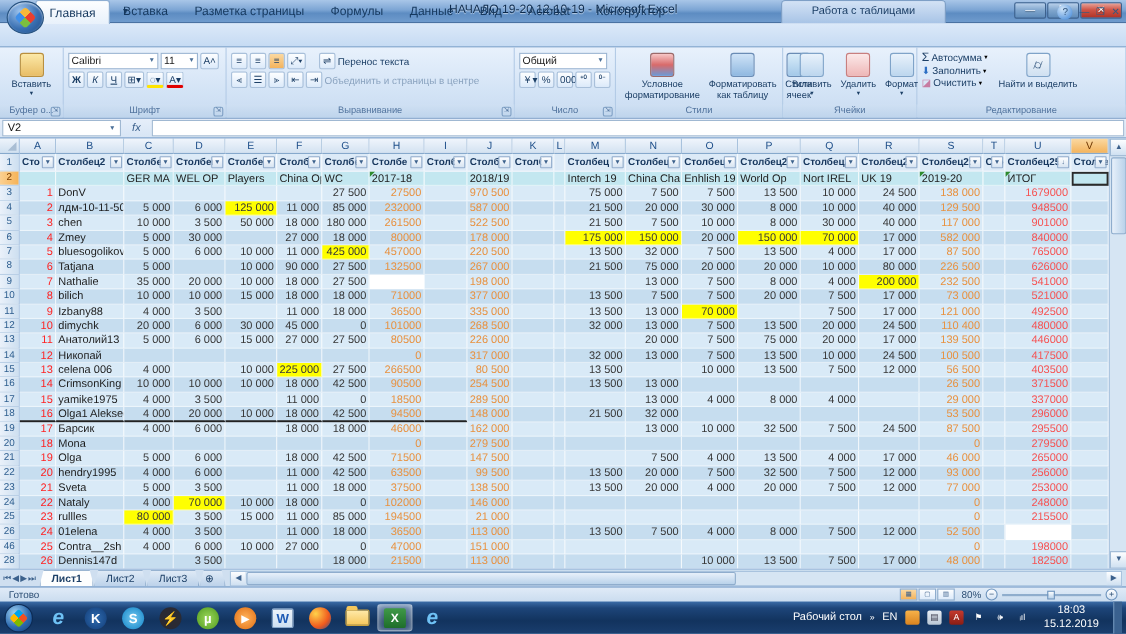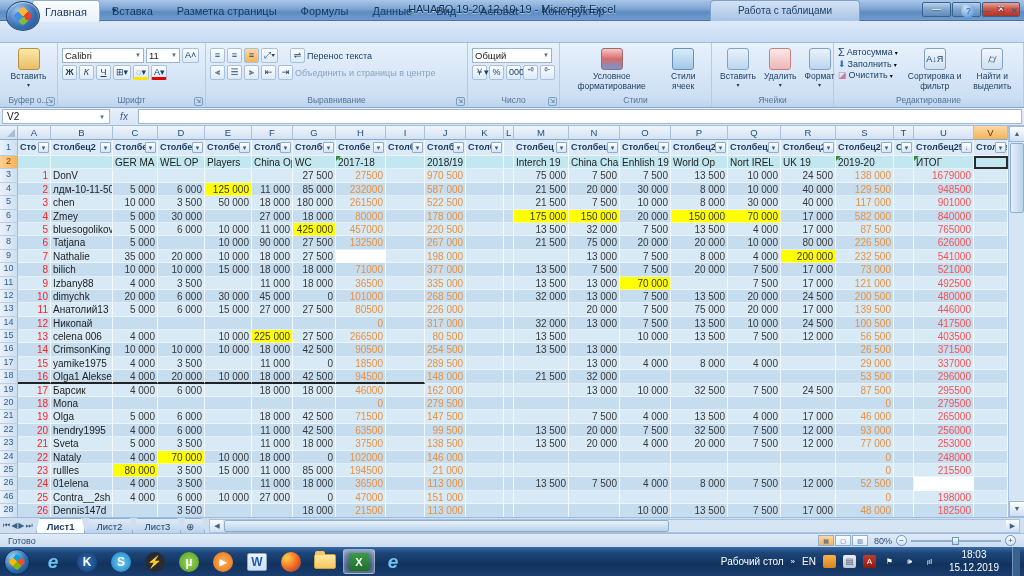--- a/index.html
+++ b/index.html
@@ -242,20 +242,24 @@
     <div class="group-label">Число</div>
     <div class="dlg">⇲</div>
   </div>
 
   <div class="group" style="width:152px;display:flex">
     <div class="bigbtn">
       <div class="bigicon" style="background:linear-gradient(#f7c8c8,#d86a6a 50%,#6a9ad8);border:1px solid #9b6a6a"></div>
       <span>Условное форматирование</span>
     </div>
     <div class="bigbtn">
+      <div class="bigicon" style="background:linear-gradient(#cfe3f7,#8fb8e0);border:1px solid #6a8cb5"></div>
+      <span>Форматировать как таблицу</span>
+    </div>
+    <div class="bigbtn">
       <div class="bigicon" style="background:linear-gradient(#d8ecf9,#a3c8e8);border:1px solid #6a8cb5"></div>
       <span>Стили ячеек</span>
     </div>
     <div class="group-label">Стили</div>
   </div>
 
   <div class="group" style="width:122px;display:flex">
     <div class="bigbtn">
       <div class="bigicon" style="background:linear-gradient(#e9f2fb,#bcd6ee);border:1px solid #7fa3c8"></div>
       <span>Вставить</span>
@@ -285,24 +289,20 @@
         <div class="smallrow" style="margin:0">
           <span style="font-size:9px;color:#2d6fc4">⬇</span>
           <span class="lbl9">Заполнить</span>
             <span style="font-size:6px">▾</span>
         </div>
         <div class="smallrow" style="margin:0">
           <span style="font-size:9px;color:#c77ba2">◪</span>
           <span class="lbl9">Очистить</span>
             <span style="font-size:6px">▾</span>
         </div>
-      </div>
-      <div class="bigbtn">
-        <div class="bigicon" style="background:linear-gradient(#f3f7fc,#cfe0f1);border:1px solid #7fa3c8;color:#1c3f66;font-size:9px;line-height:20px">А↓Я</div>
-        <span>Сортировка и фильтр</span>
       </div>
       <div class="bigbtn">
         <div class="bigicon" style="background:linear-gradient(#f3f7fc,#cfe0f1);border:1px solid #7fa3c8;color:#35587f;font-size:12px;line-height:20px">⌭</div>
         <span>Найти и выделить</span>
       </div>
     </div>
     <div class="group-label">Редактирование</div>
   </div>
 </div>
 
@@ -629,21 +629,21 @@
       <div class="cell dk cn" style="width: 39px;"></div>
       <div class="cell dk co" style="width: 41px;">268 500</div>
       <div class="cell dk cn" style="width: 38px;"></div>
       <div class="cell dk cn" style="width: 10px;"></div>
       <div class="cell dk cn" style="width: 55px;">32 000</div>
       <div class="cell dk cn" style="width: 51px;">13 000</div>
       <div class="cell dk cn" style="width: 51px;">7 500</div>
       <div class="cell dk cn" style="width: 57px;">13 500</div>
       <div class="cell dk cn" style="width: 53px;">20 000</div>
       <div class="cell dk cn" style="width: 55px;">24 500</div>
-      <div class="cell dk co" style="width: 58px;">200 500</div>
+      <div class="cell dk co" style="width: 58px;">110 400</div>
       <div class="cell dk cn" style="width: 20px;"></div>
       <div class="cell dk cu" style="width: 60px;">480000</div>
       <div class="cell dk cn" style="width: 34px;"></div>
     </div>
     <div class="row" style="height: 13.4px;">
       <div class="gut">13</div>
       <div class="cell lt ca" style="width: 33px;">11</div>
       <div class="cell lt cb" style="width: 62px;">Анатолий13</div>
       <div class="cell lt cn" style="width: 45px;">5 000</div>
       <div class="cell lt cn" style="width: 47px;">6 000</div>

